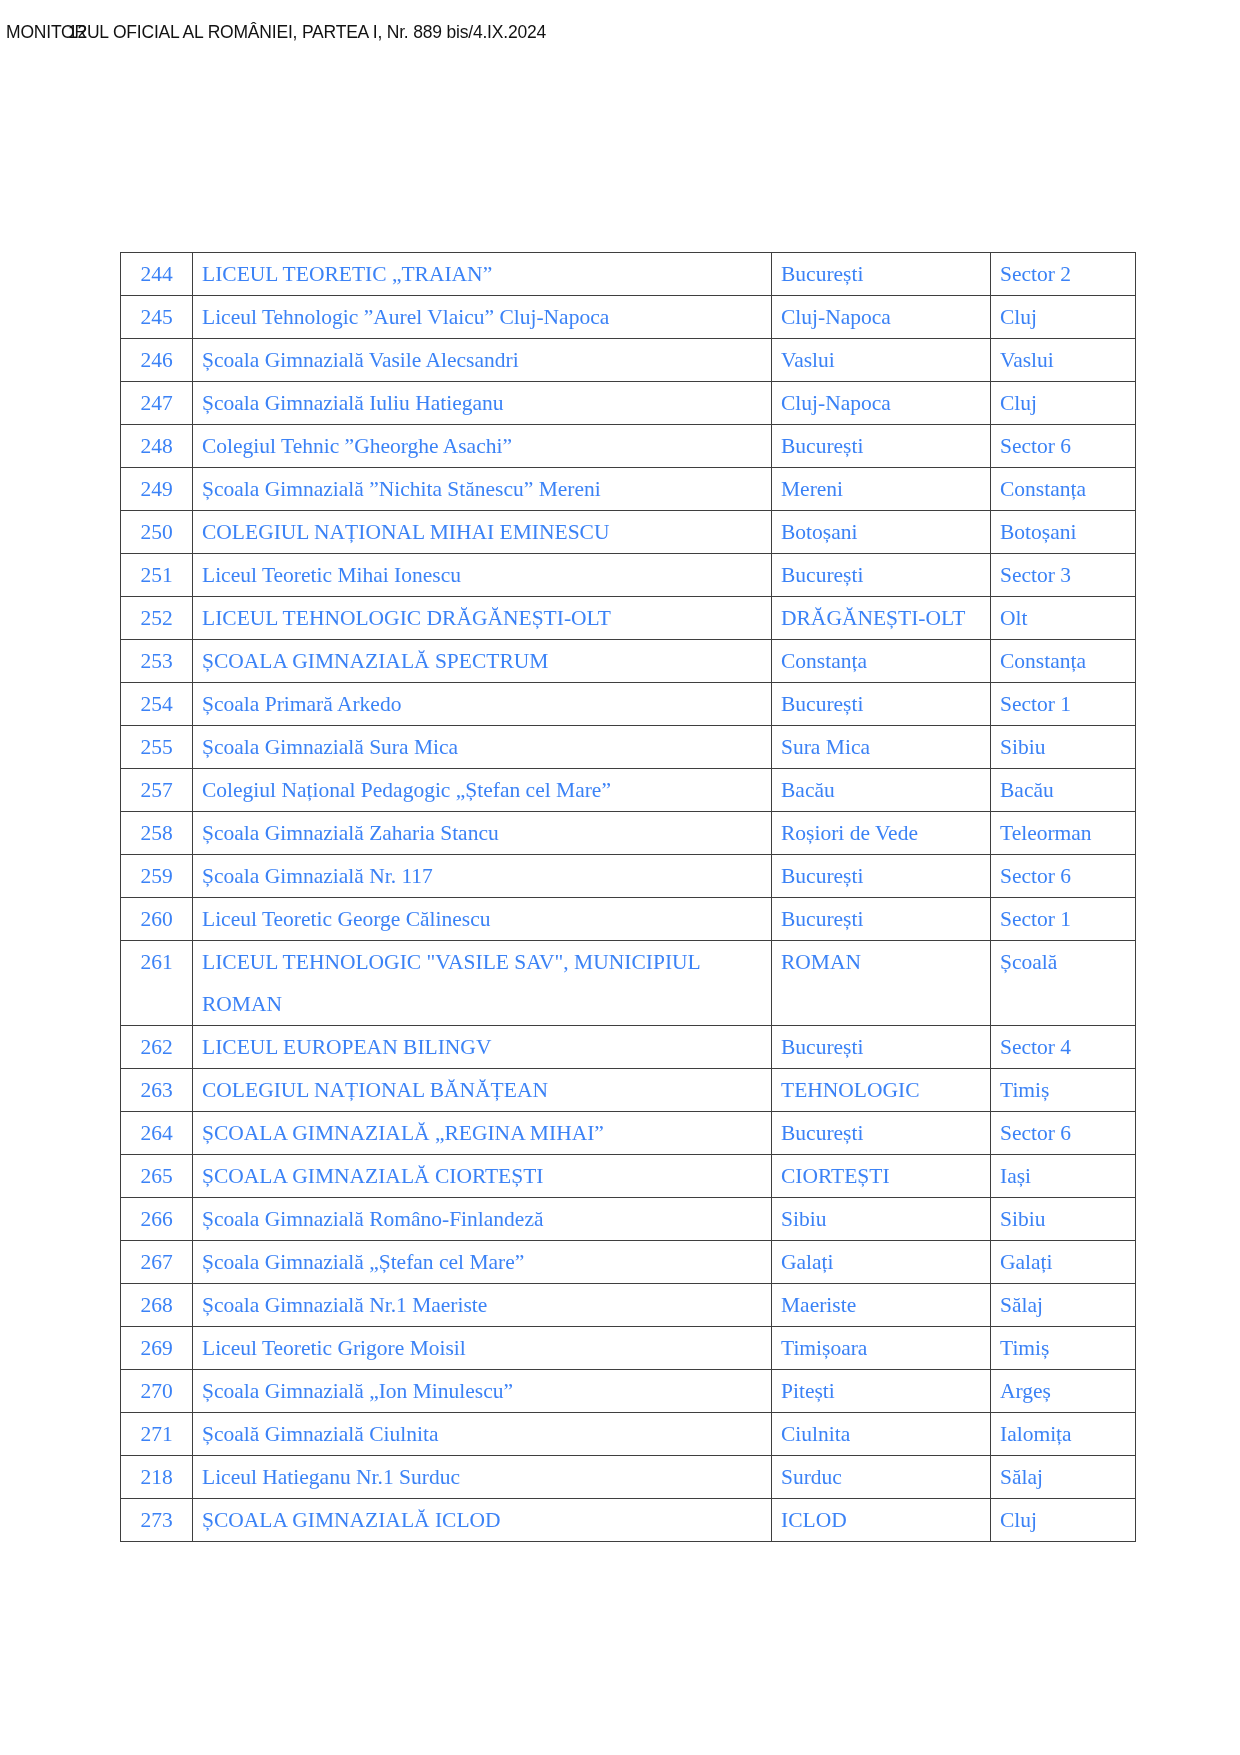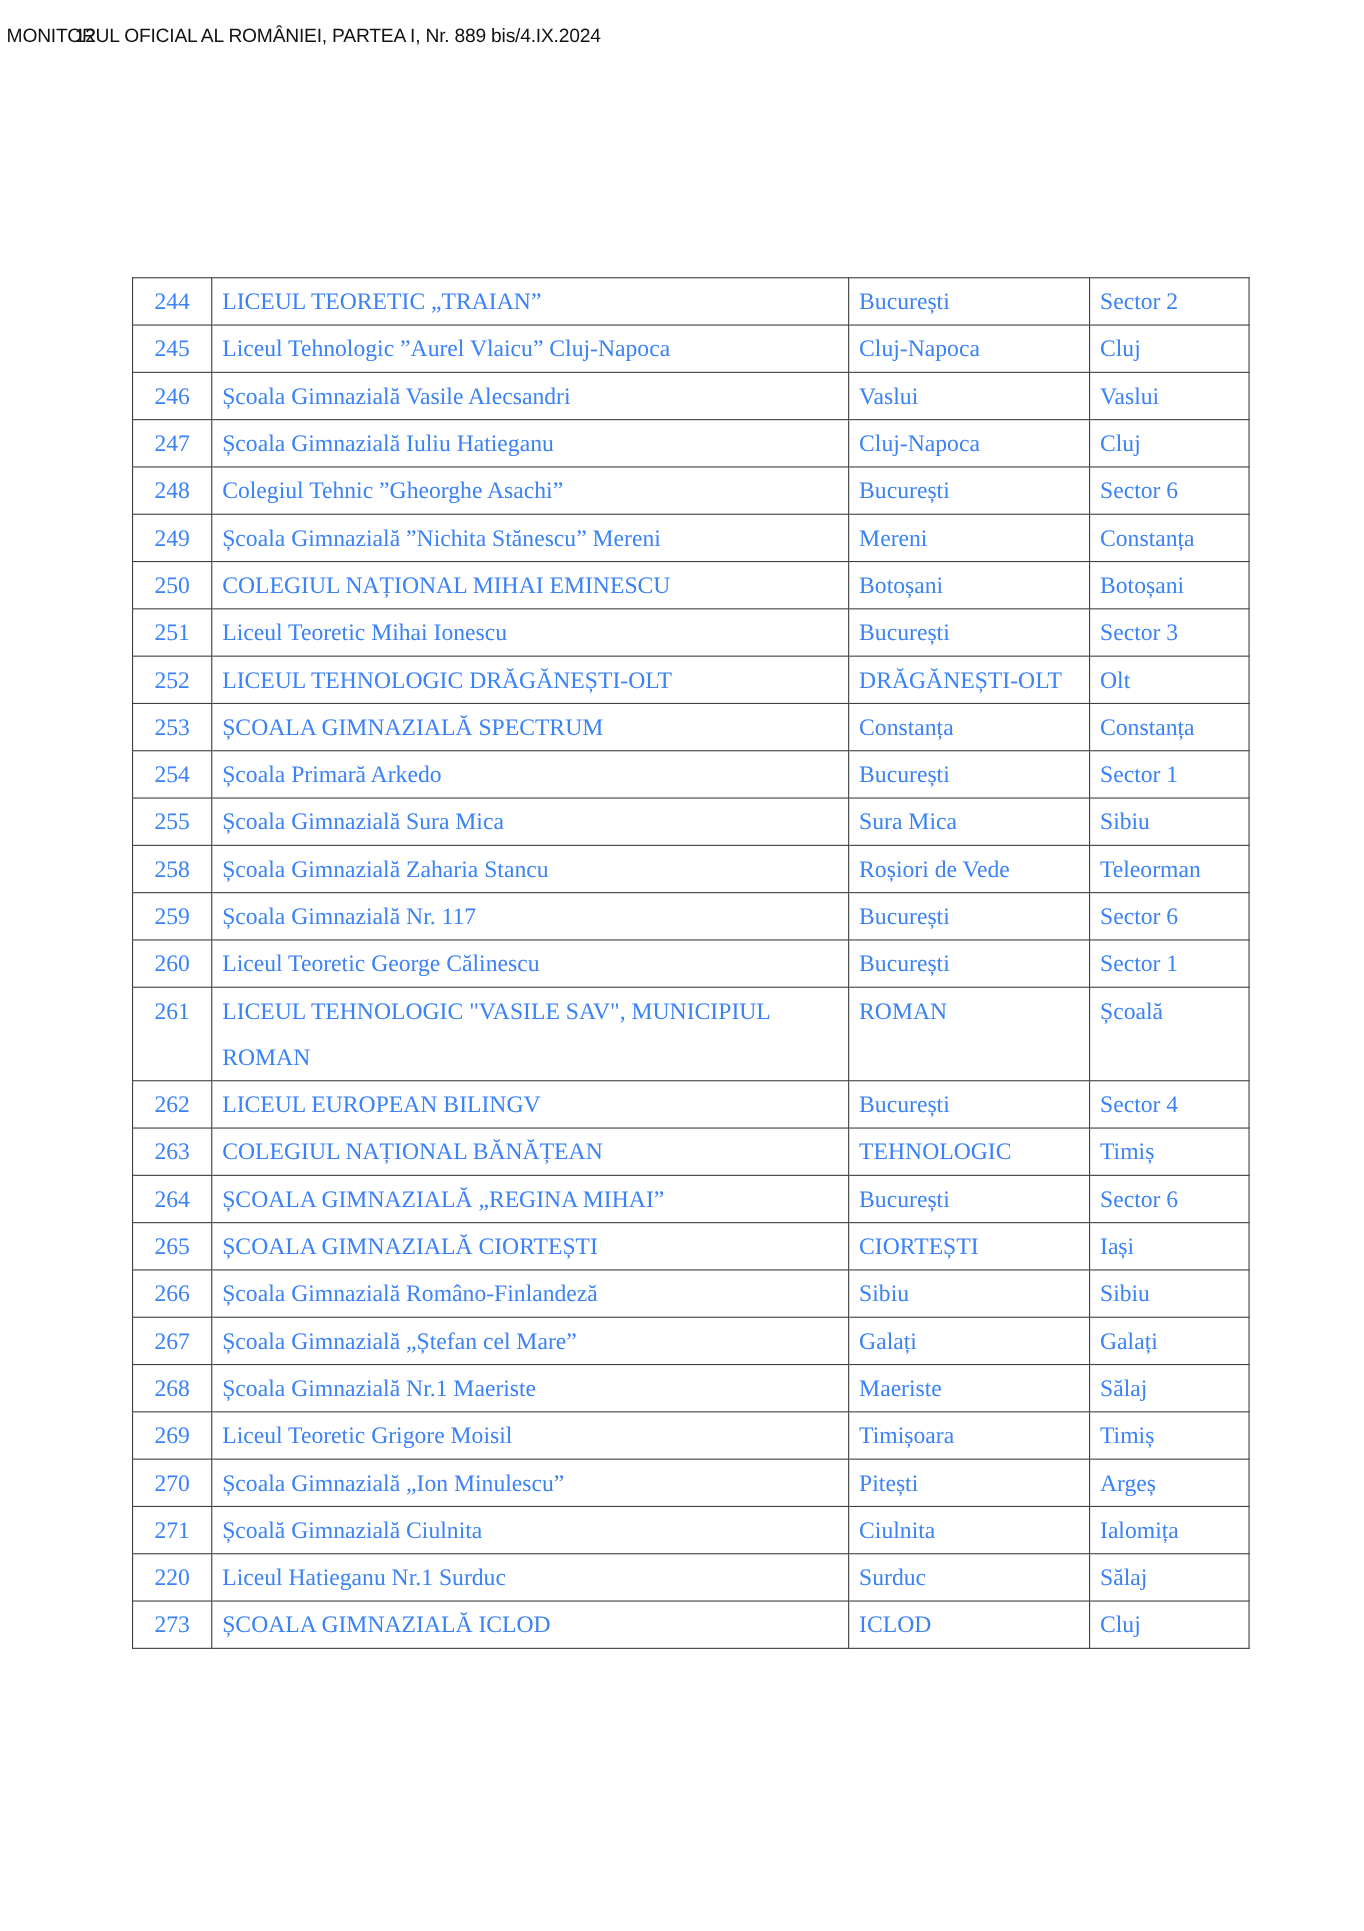--- a/index.html
+++ b/index.html
@@ -145,20 +145,26 @@
           <td class="col-locality">București</td>
           <td class="col-county">Sector 1</td>
         </tr>
         <tr>
           <td class="col-no">255</td>
           <td class="col-name">Școala Gimnazială Sura Mica</td>
           <td class="col-locality">Sura Mica</td>
           <td class="col-county">Sibiu</td>
         </tr>
         <tr>
+          <td class="col-no">257</td>
+          <td class="col-name">Colegiul Național Pedagogic „Ștefan cel Mare”</td>
+          <td class="col-locality">Bacău</td>
+          <td class="col-county">Bacău</td>
+        </tr>
+        <tr>
           <td class="col-no">258</td>
           <td class="col-name">Școala Gimnazială Zaharia Stancu</td>
           <td class="col-locality">Roșiori de Vede</td>
           <td class="col-county">Teleorman</td>
         </tr>
         <tr>
           <td class="col-no">259</td>
           <td class="col-name">Școala Gimnazială Nr. 117</td>
           <td class="col-locality">București</td>
           <td class="col-county">Sector 6</td>
@@ -230,21 +236,21 @@
           <td class="col-locality">Pitești</td>
           <td class="col-county">Argeș</td>
         </tr>
         <tr>
           <td class="col-no">271</td>
           <td class="col-name">Școală Gimnazială Ciulnita</td>
           <td class="col-locality">Ciulnita</td>
           <td class="col-county">Ialomița</td>
         </tr>
         <tr>
-          <td class="col-no">220</td>
+          <td class="col-no">218</td>
           <td class="col-name">Liceul Hatieganu Nr.1 Surduc</td>
           <td class="col-locality">Surduc</td>
           <td class="col-county">Sălaj</td>
         </tr>
         <tr>
           <td class="col-no">273</td>
           <td class="col-name">ȘCOALA GIMNAZIALĂ ICLOD</td>
           <td class="col-locality">ICLOD</td>
           <td class="col-county">Cluj</td>
         </tr>

